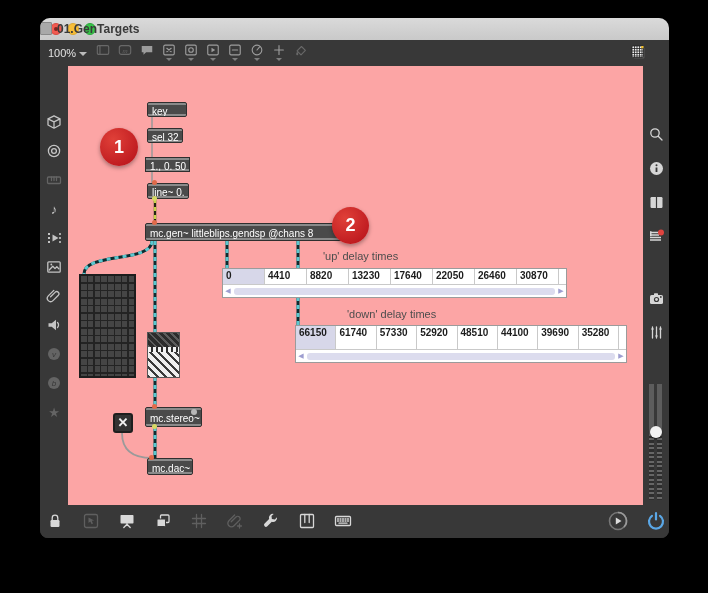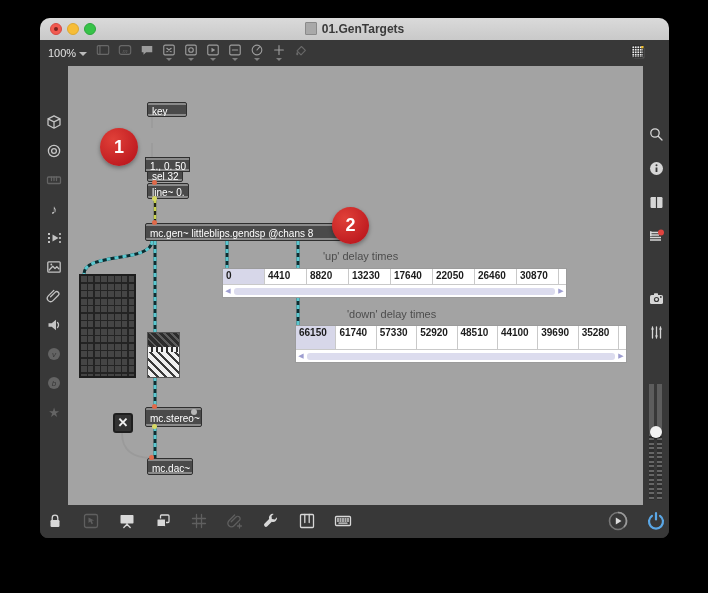--- a/index.html
+++ b/index.html
@@ -8,21 +8,21 @@
   .window{position:absolute;left:40px;top:18px;width:629px;height:520px;background:#383838;
     border-radius:10px 10px 8px 8px;overflow:hidden;box-shadow:0 18px 40px rgba(0,0,0,.9);}
   
   .titlebar{position:absolute;left:0;top:0;width:100%;height:22px;
     background:linear-gradient(#dadada,#c9c9c9);border-bottom:1px solid #9b9b9b;}
   .tl{position:absolute;top:5px;width:12px;height:12px;border-radius:50%;}
   .tl.red{left:10px;background:#f25a50;border:1px solid #d64a42;box-sizing:border-box;}
   .tl.red:after{content:"";position:absolute;left:3px;top:3px;width:4px;height:4px;border-radius:50%;background:#7d2420;}
   .tl.yellow{left:27px;background:#f7bd37;border:1px solid #dba833;box-sizing:border-box;}
   .tl.green{left:44px;background:#37c348;border:1px solid #2ea63e;box-sizing:border-box;}
-  .title{position:absolute;left:0;right:0;top:0;height:22px;line-height:22px;text-align:center;
+  .title{position:absolute;left:0;right:0;top:0;height:22px;line-height:22px;
     font-size:12px;font-weight:bold;color:#3a3a3a;}
   .doc-ico{display:inline-block;width:10px;height:11px;background:#a9a9a9;border:1px solid #8a8a8a;
     border-radius:1px;vertical-align:-2px;margin-right:5px;}
   
   .toolbar-top{position:absolute;left:0;top:22px;width:100%;height:26px;background:#383838;}
   .zoom-ctl{position:absolute;left:4px;top:4px;height:18px;line-height:18px;color:#e2e2e2;
     font-size:11px;padding:0 4px;}
   .zoom-ctl .dd{display:inline-block;width:0;height:0;border-left:4px solid transparent;
     border-right:4px solid transparent;border-top:4px solid #bbb;margin-left:3px;vertical-align:1px;}
   .tt-icons{position:absolute;left:56px;top:3px;display:flex;gap:8px;}
@@ -57,21 +57,21 @@
     background:#f2f2f2;box-shadow:0 1px 2px rgba(0,0,0,.6);}
   .toolbar-bottom{position:absolute;left:0;top:487px;width:100%;height:33px;background:#383838;}
   .bt-icons{position:absolute;left:6px;top:7px;display:flex;gap:18px;}
   .bt-icons .icon{width:18px;height:18px;color:#d8d8d8;}
   .bt-icons .icon.dim{color:#5f5f5f;}
   .bt-icons .icon svg{width:18px;height:18px;display:block;}
   .transport{position:absolute;right:2px;top:5px;display:flex;gap:16px;}
   .transport .icon{width:22px;height:22px;}
   .transport .icon svg{width:22px;height:22px;display:block;}
   
-  .canvas{position:absolute;left:28px;top:48px;width:575px;height:439px;background:#a3a3a3;}
+  .canvas{position:absolute;left:28px;top:48px;width:575px;height:439px;background:#fca5a5;}
   .cords{position:absolute;left:0;top:0;width:575px;height:439px;}
   .maxbox{position:absolute;box-sizing:border-box;color:#fff;font-size:10px;line-height:12px;
     padding:3px 3px 0 4px;white-space:nowrap;overflow:hidden;
     background:linear-gradient(#8a8a8a 0 2px,#4a4a4a 2px calc(100% - 2px),#8a8a8a calc(100% - 2px) 100%);
     border:1px solid #2f2f2f;border-radius:2px;}
   .maxbox.msg{border-radius:0;}
   .badge{position:absolute;border-radius:50%;background:radial-gradient(circle at 35% 30%,#e04038,#bf1b20 75%);
     color:#fff;font-weight:bold;text-align:center;box-shadow:0 2px 4px rgba(0,0,0,.35);}
   .plabel{position:absolute;color:#4d4d4d;font-size:11px;white-space:nowrap;}
   .mtable{position:absolute;background:#fff;border:1px solid #9b9b9b;box-sizing:border-box;
@@ -337,21 +337,21 @@
           <path d="M230 175 V259" stroke="#0a2d31" stroke-width="3" fill="none"></path>
           <path d="M230 175 V259" stroke="#5bc7cf" stroke-width="3" stroke-dasharray="4 4" fill="none"></path>
           <path d="M84 175 C84 197 16 186 16 208" stroke="#0a2d31" stroke-width="3" fill="none"></path>
           <path d="M84 175 C84 197 16 186 16 208" stroke="#5bc7cf" stroke-width="3" stroke-dasharray="4 4" fill="none"></path>
           <path d="M87 361 V392" stroke="#0a2d31" stroke-width="3" fill="none"></path>
           <path d="M87 361 V392" stroke="#5bc7cf" stroke-width="3" stroke-dasharray="4 4" fill="none"></path>
         </g>
       </svg>
 
       <div class="maxbox" style="left:79px;top:36px;width:40px;height:15px;">key</div>
-      <div class="maxbox" style="left:79px;top:62px;width:36px;height:15px;margin-top:39px;">sel 32</div>
+      <div class="maxbox" style="left:79px;top:62px;width:36px;height:15px;">sel 32</div>
       <div class="maxbox msg" style="left:77px;top:91px;width:45px;height:15px;">1., 0. 50</div>
       <div class="maxbox" style="left:79px;top:117px;width:42px;height:16px;">line~ 0.</div>
       <div class="maxbox" style="left:77px;top:157px;width:198px;height:18px;padding-top:4px;">mc.gen~ littleblips.gendsp @chans 8</div>
 
       <div class="gridmatrix" style="left:11px;top:208px;width:57px;height:104px;"></div>
 
       <div class="hatch" style="left:79px;top:266px;width:33px;height:46px;">
         <div class="h-top"></div>
         <div class="h-dash"></div>
         <div class="h-bot"></div>

